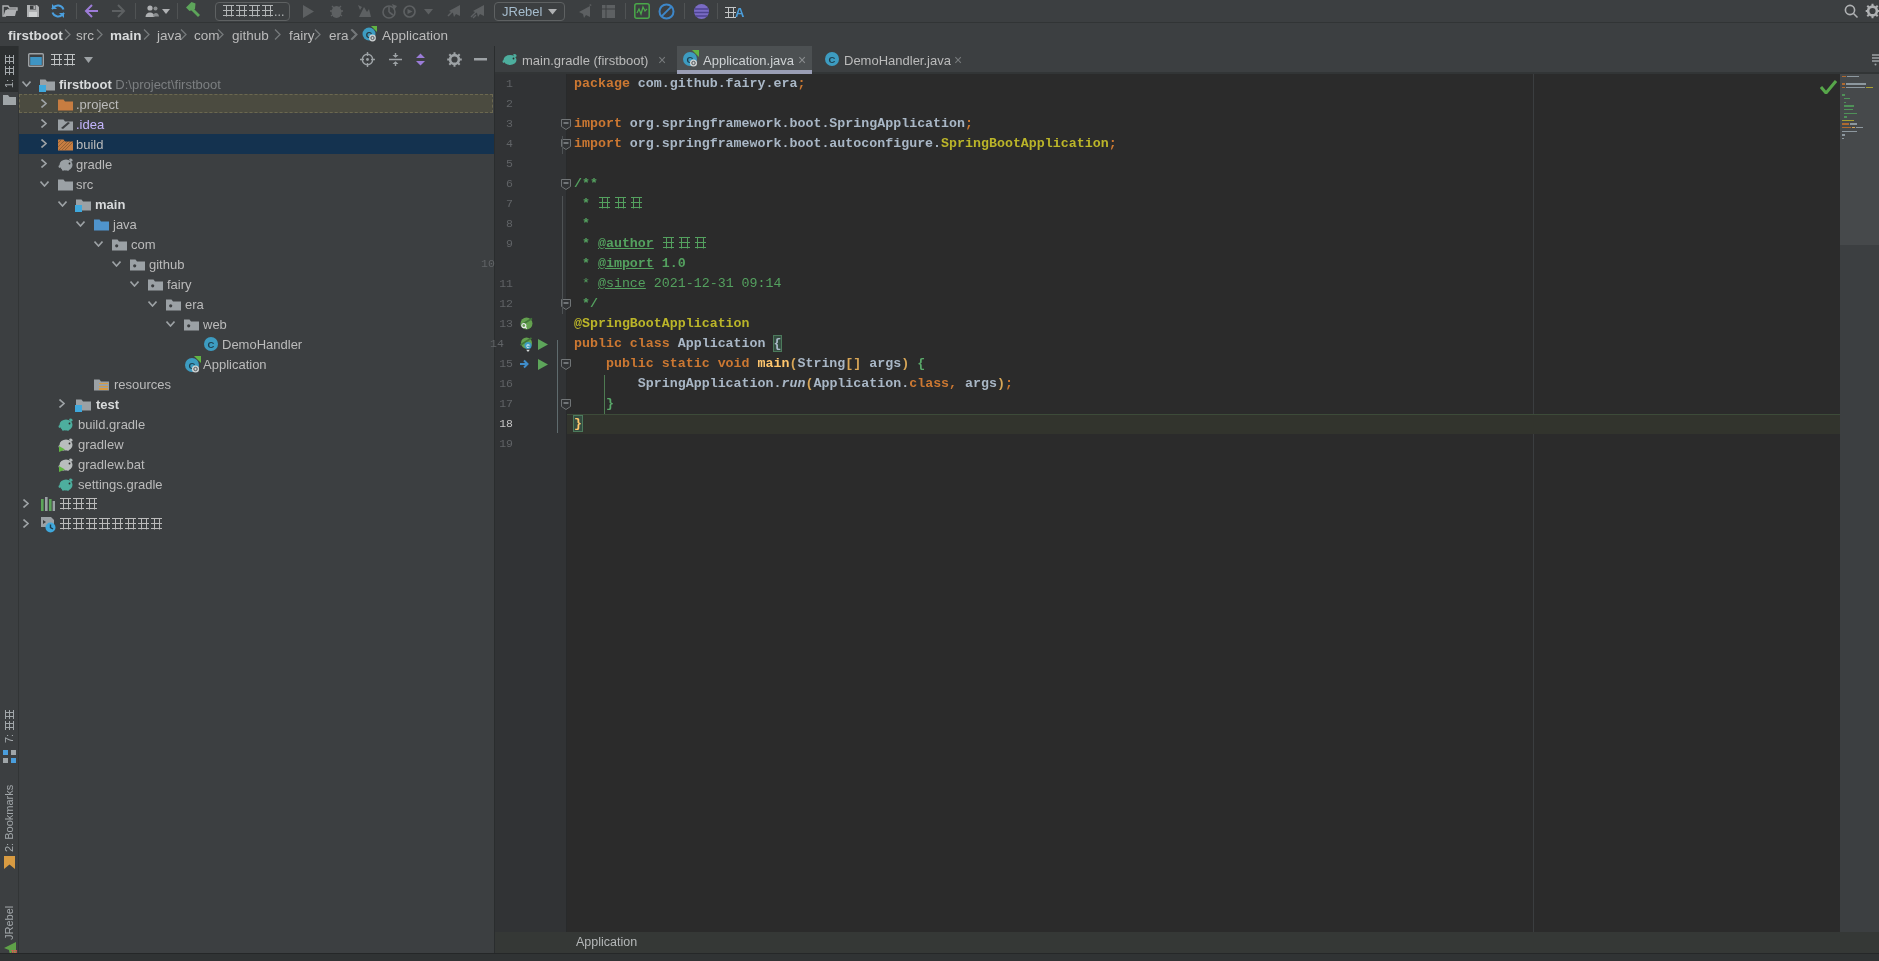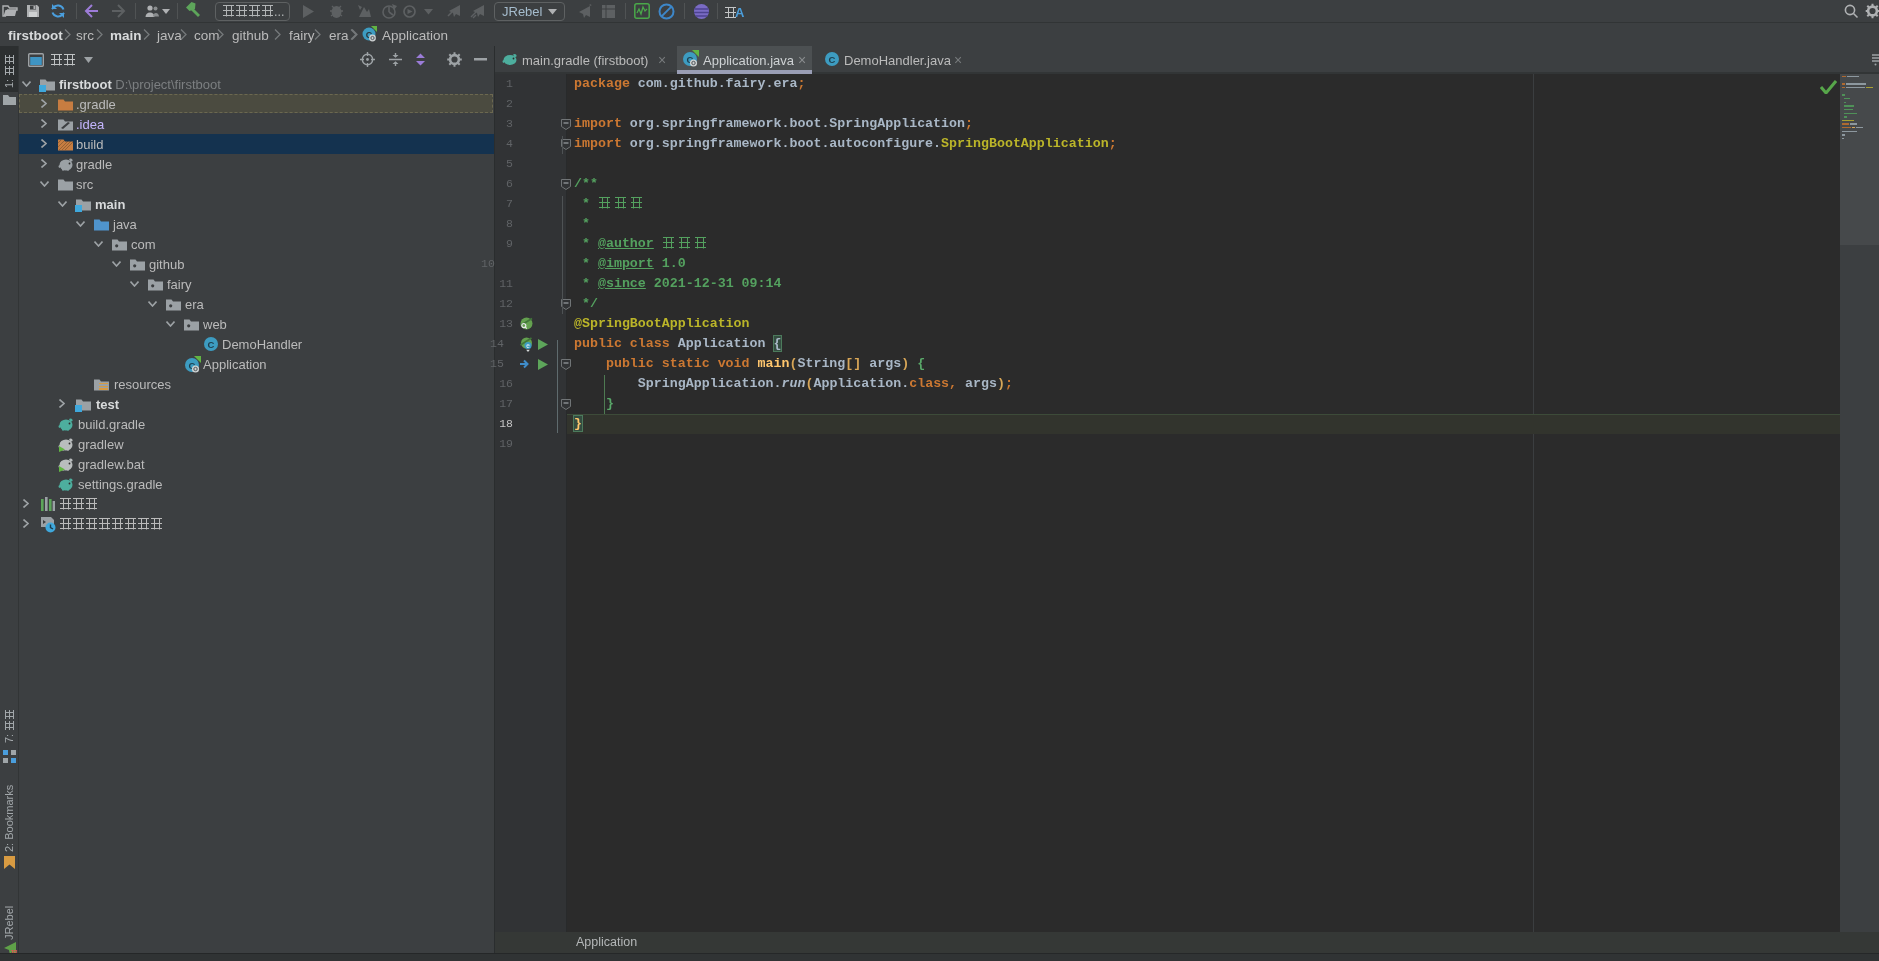--- a/index.html
+++ b/index.html
@@ -231,21 +231,21 @@
       <path d="M0 2.5h5.5L7 4.5h8v9H0z" fill="#9ba1a5"></path>
     </svg>
 <div class="abs" style="left:39px;top:85px;width:7px;height:7px;background:#3fa8dc"></div>
 <div class="abs" style="left:59px;top:76.5px;font-size:13px"><b style="color:#d8dadb">firstboot</b> <span style="color:#7c7f81">D:\project\firstboot</span></div>
 <svg class="abs" style="left:41px;top:99px" width="6" height="9" viewBox="0 0 6 9">
       <path d="M0.5 0.5L5 4.5L0.5 8.5" fill="none" stroke="#9da2a5" stroke-width="1.6"></path>
     </svg>
 <svg class="abs" style="left:58px;top:97px" width="15" height="14" viewBox="0 0 15 14">
       <path d="M0 2.5h5.5L7 4.5h8v9H0z" fill="#c77d41"></path>
     </svg>
-<div class="abs" style="left:76px;top:96.5px;font-size:13px;color:#bbbbbb;font-weight:normal;white-space:pre;">.gradle</div>
+<div class="abs" style="left:76px;top:96.5px;font-size:13px;color:#bbbbbb;font-weight:normal;white-space:pre;">.project</div>
 <svg class="abs" style="left:41px;top:119px" width="6" height="9" viewBox="0 0 6 9">
       <path d="M0.5 0.5L5 4.5L0.5 8.5" fill="none" stroke="#9da2a5" stroke-width="1.6"></path>
     </svg>
 <svg class="abs" style="left:58px;top:117px" width="15" height="14" viewBox="0 0 15 14">
       <path d="M0 2.5h5.5L7 4.5h8v9H0z" fill="#9ba1a5"></path>
       <path d="M3 11l7-6 2 1-7 6z" fill="#3c3f41"></path>
     </svg>
 <div class="abs" style="left:76px;top:116.5px;font-size:13px;color:#c4b5fd;font-weight:normal;white-space:pre;">.idea</div>
 <svg class="abs" style="left:41px;top:139px" width="6" height="9" viewBox="0 0 6 9">
       <path d="M0.5 0.5L5 4.5L0.5 8.5" fill="none" stroke="#9da2a5" stroke-width="1.6"></path>
@@ -450,21 +450,21 @@
 <div class="abs mono" style="left:481px;top:157px;width:32px;text-align:right;font-size:11.5px;color:#606366">5</div>
 <div class="abs mono" style="left:481px;top:177px;width:32px;text-align:right;font-size:11.5px;color:#606366">6</div>
 <div class="abs mono" style="left:481px;top:197px;width:32px;text-align:right;font-size:11.5px;color:#606366">7</div>
 <div class="abs mono" style="left:481px;top:217px;width:32px;text-align:right;font-size:11.5px;color:#606366">8</div>
 <div class="abs mono" style="left:481px;top:237px;width:32px;text-align:right;font-size:11.5px;color:#606366">9</div>
 <div class="abs mono" style="left:481px;top:257px;width:32px;text-align:left;font-size:11.5px;color:#606366">10</div>
 <div class="abs mono" style="left:481px;top:277px;width:32px;text-align:right;font-size:11.5px;color:#606366">11</div>
 <div class="abs mono" style="left:481px;top:297px;width:32px;text-align:right;font-size:11.5px;color:#606366">12</div>
 <div class="abs mono" style="left:481px;top:317px;width:32px;text-align:right;font-size:11.5px;color:#606366">13</div>
 <div class="abs mono" style="left:481px;top:337px;width:32px;text-align:center;font-size:11.5px;color:#606366">14</div>
-<div class="abs mono" style="left:481px;top:357px;width:32px;text-align:center;font-size:11.5px;color:#606366">15</div>
+<div class="abs mono" style="left:481px;top:357px;width:32px;text-align:right;font-size:11.5px;color:#606366">15</div>
 <div class="abs mono" style="left:481px;top:377px;width:32px;text-align:right;font-size:11.5px;color:#606366">16</div>
 <div class="abs mono" style="left:481px;top:397px;width:32px;text-align:right;font-size:11.5px;color:#606366">17</div>
 <div class="abs mono" style="left:481px;top:417px;width:32px;text-align:right;font-size:11.5px;color:#c6c6c6">18</div>
 <div class="abs mono" style="left:481px;top:437px;width:32px;text-align:right;font-size:11.5px;color:#606366">19</div>
 <svg class="abs" style="left:561px;top:119px" width="10" height="11" viewBox="0 0 10 11">
       <path d="M0.5 0.5h9v7l-4.5 3-4.5-3z" fill="#313335" stroke="#707476" stroke-width="1"></path>
       <path d="M2.5 4h5" stroke="#9da2a5" stroke-width="1.2"></path>
     </svg>
 <svg class="abs" style="left:561px;top:139px" width="10" height="11" viewBox="0 0 10 11">
       <path d="M0.5 0.5h9v7l-4.5 3-4.5-3z" fill="#313335" stroke="#707476" stroke-width="1"></path>
@@ -515,21 +515,21 @@
       <path d="M1 7l5 6L16 1" fill="none" stroke="#57a64a" stroke-width="3"></path>
     </svg>
 <div class="abs mono" style="left:574px;top:74px;height:20px;line-height:20px;font-size:13.3px;font-weight:bold;white-space:pre"><span style="color:#cc7832">package</span><span style="color:#a9b7c6"> com.github.fairy.era</span><span style="color:#cc7832">;</span></div>
 <div class="abs mono" style="left:574px;top:114px;height:20px;line-height:20px;font-size:13.3px;font-weight:bold;white-space:pre"><span style="color:#cc7832">import</span><span style="color:#a9b7c6"> org.springframework.boot.SpringApplication</span><span style="color:#cc7832">;</span></div>
 <div class="abs mono" style="left:574px;top:134px;height:20px;line-height:20px;font-size:13.3px;font-weight:bold;white-space:pre"><span style="color:#cc7832">import</span><span style="color:#a9b7c6"> org.springframework.boot.autoconfigure.</span><span style="color:#bbb529">SpringBootApplication</span><span style="color:#cc7832">;</span></div>
 <div class="abs mono" style="left:574px;top:174px;height:20px;line-height:20px;font-size:13.3px;font-weight:bold;white-space:pre"><span style="color:#54a15f">/**</span></div>
 <div class="abs mono" style="left:574px;top:194px;height:20px;line-height:20px;font-size:13.3px;font-weight:bold;white-space:pre"><span style="color:#54a15f"> * <i class="cj" style="width:13px;margin:0 1.4px;vertical-align:-1.5px"></i><i class="cj" style="width:13px;margin:0 1.4px;vertical-align:-1.5px"></i><i class="cj" style="width:13px;margin:0 1.4px;vertical-align:-1.5px"></i></span></div>
 <div class="abs mono" style="left:574px;top:214px;height:20px;line-height:20px;font-size:13.3px;font-weight:bold;white-space:pre"><span style="color:#54a15f"> *</span></div>
 <div class="abs mono" style="left:574px;top:234px;height:20px;line-height:20px;font-size:13.3px;font-weight:bold;white-space:pre"><span style="color:#54a15f"> * </span><span style="color:#54a15f;text-decoration:underline">@author</span><span style="color:#54a15f"> <i class="cj" style="width:13px;margin:0 1.4px;vertical-align:-1.5px"></i><i class="cj" style="width:13px;margin:0 1.4px;vertical-align:-1.5px"></i><i class="cj" style="width:13px;margin:0 1.4px;vertical-align:-1.5px"></i></span></div>
 <div class="abs mono" style="left:574px;top:254px;height:20px;line-height:20px;font-size:13.3px;font-weight:bold;white-space:pre"><span style="color:#54a15f"> * </span><span style="color:#54a15f;text-decoration:underline">@import</span><span style="color:#54a15f"> 1.0</span></div>
-<div class="abs mono" style="left:574px;top:274px;height:20px;line-height:20px;font-size:13.3px;font-weight:bold;white-space:pre"><span style="color:#54a15f"> * </span><span style="color:#54a15f;text-decoration:underline">@since</span><span style="color:#54a15f"> 2021-12-31 09:14</span></div>
+<div class="abs mono" style="left:574px;top:274px;height:20px;line-height:20px;font-size:13.3px;font-weight:normal;white-space:pre"><span style="color:#54a15f"> * </span><span style="color:#54a15f;text-decoration:underline">@since</span><span style="color:#54a15f"> 2021-12-31 09:14</span></div>
 <div class="abs mono" style="left:574px;top:294px;height:20px;line-height:20px;font-size:13.3px;font-weight:bold;white-space:pre"><span style="color:#54a15f"> */</span></div>
 <div class="abs mono" style="left:574px;top:314px;height:20px;line-height:20px;font-size:13.3px;font-weight:bold;white-space:pre"><span style="color:#bbb529">@SpringBootApplication</span></div>
 <div class="abs mono" style="left:574px;top:334px;height:20px;line-height:20px;font-size:13.3px;font-weight:bold;white-space:pre"><span style="color:#cc7832">public class </span><span style="color:#a9b7c6">Application </span><span style="color:#a9b7c6;background:#344c40;box-shadow:0 0 0 1px #4c7a5c">{</span></div>
 <div class="abs mono" style="left:574px;top:354px;height:20px;line-height:20px;font-size:13.3px;font-weight:bold;white-space:pre"><span style="color:#a9b7c6">    </span><span style="color:#cc7832">public static void </span><span style="color:#ffc66d">main</span><span style="color:#d8a657">(</span><span style="color:#a9b7c6">String</span><span style="color:#d8a657">[] </span><span style="color:#a9b7c6">args</span><span style="color:#d8a657">)</span><span style="color:#a9b7c6"> </span><span style="color:#59a869">{</span></div>
 <div class="abs mono" style="left:574px;top:374px;height:20px;line-height:20px;font-size:13.3px;font-weight:bold;white-space:pre"><span style="color:#a9b7c6">        </span><span style="color:#a9b7c6">SpringApplication.</span><span style="color:#a9b7c6;font-style:italic">run</span><span style="color:#d8a657">(</span><span style="color:#a9b7c6">Application.</span><span style="color:#cc7832">class</span><span style="color:#cc7832">,</span><span style="color:#a9b7c6"> args</span><span style="color:#d8a657">)</span><span style="color:#cc7832">;</span></div>
 <div class="abs mono" style="left:574px;top:394px;height:20px;line-height:20px;font-size:13.3px;font-weight:bold;white-space:pre"><span style="color:#a9b7c6">    </span><span style="color:#59a869">}</span></div>
 <div class="abs mono" style="left:574px;top:414px;height:20px;line-height:20px;font-size:13.3px;font-weight:bold;white-space:pre"><span style="color:#ffc66d;background:#344c40;box-shadow:0 0 0 1px #4c7a5c">}</span></div>
 <div class="abs" style="left:604px;top:375px;width:1px;height:39px;background:#4e7a52"></div>
 <div class="abs" style="left:1840px;top:74px;width:39px;height:171px;background:#46494b"></div>
 <div class="abs" style="left:1842px;top:76.0px;width:4px;height:1.4px;background:#b06a30"></div>

